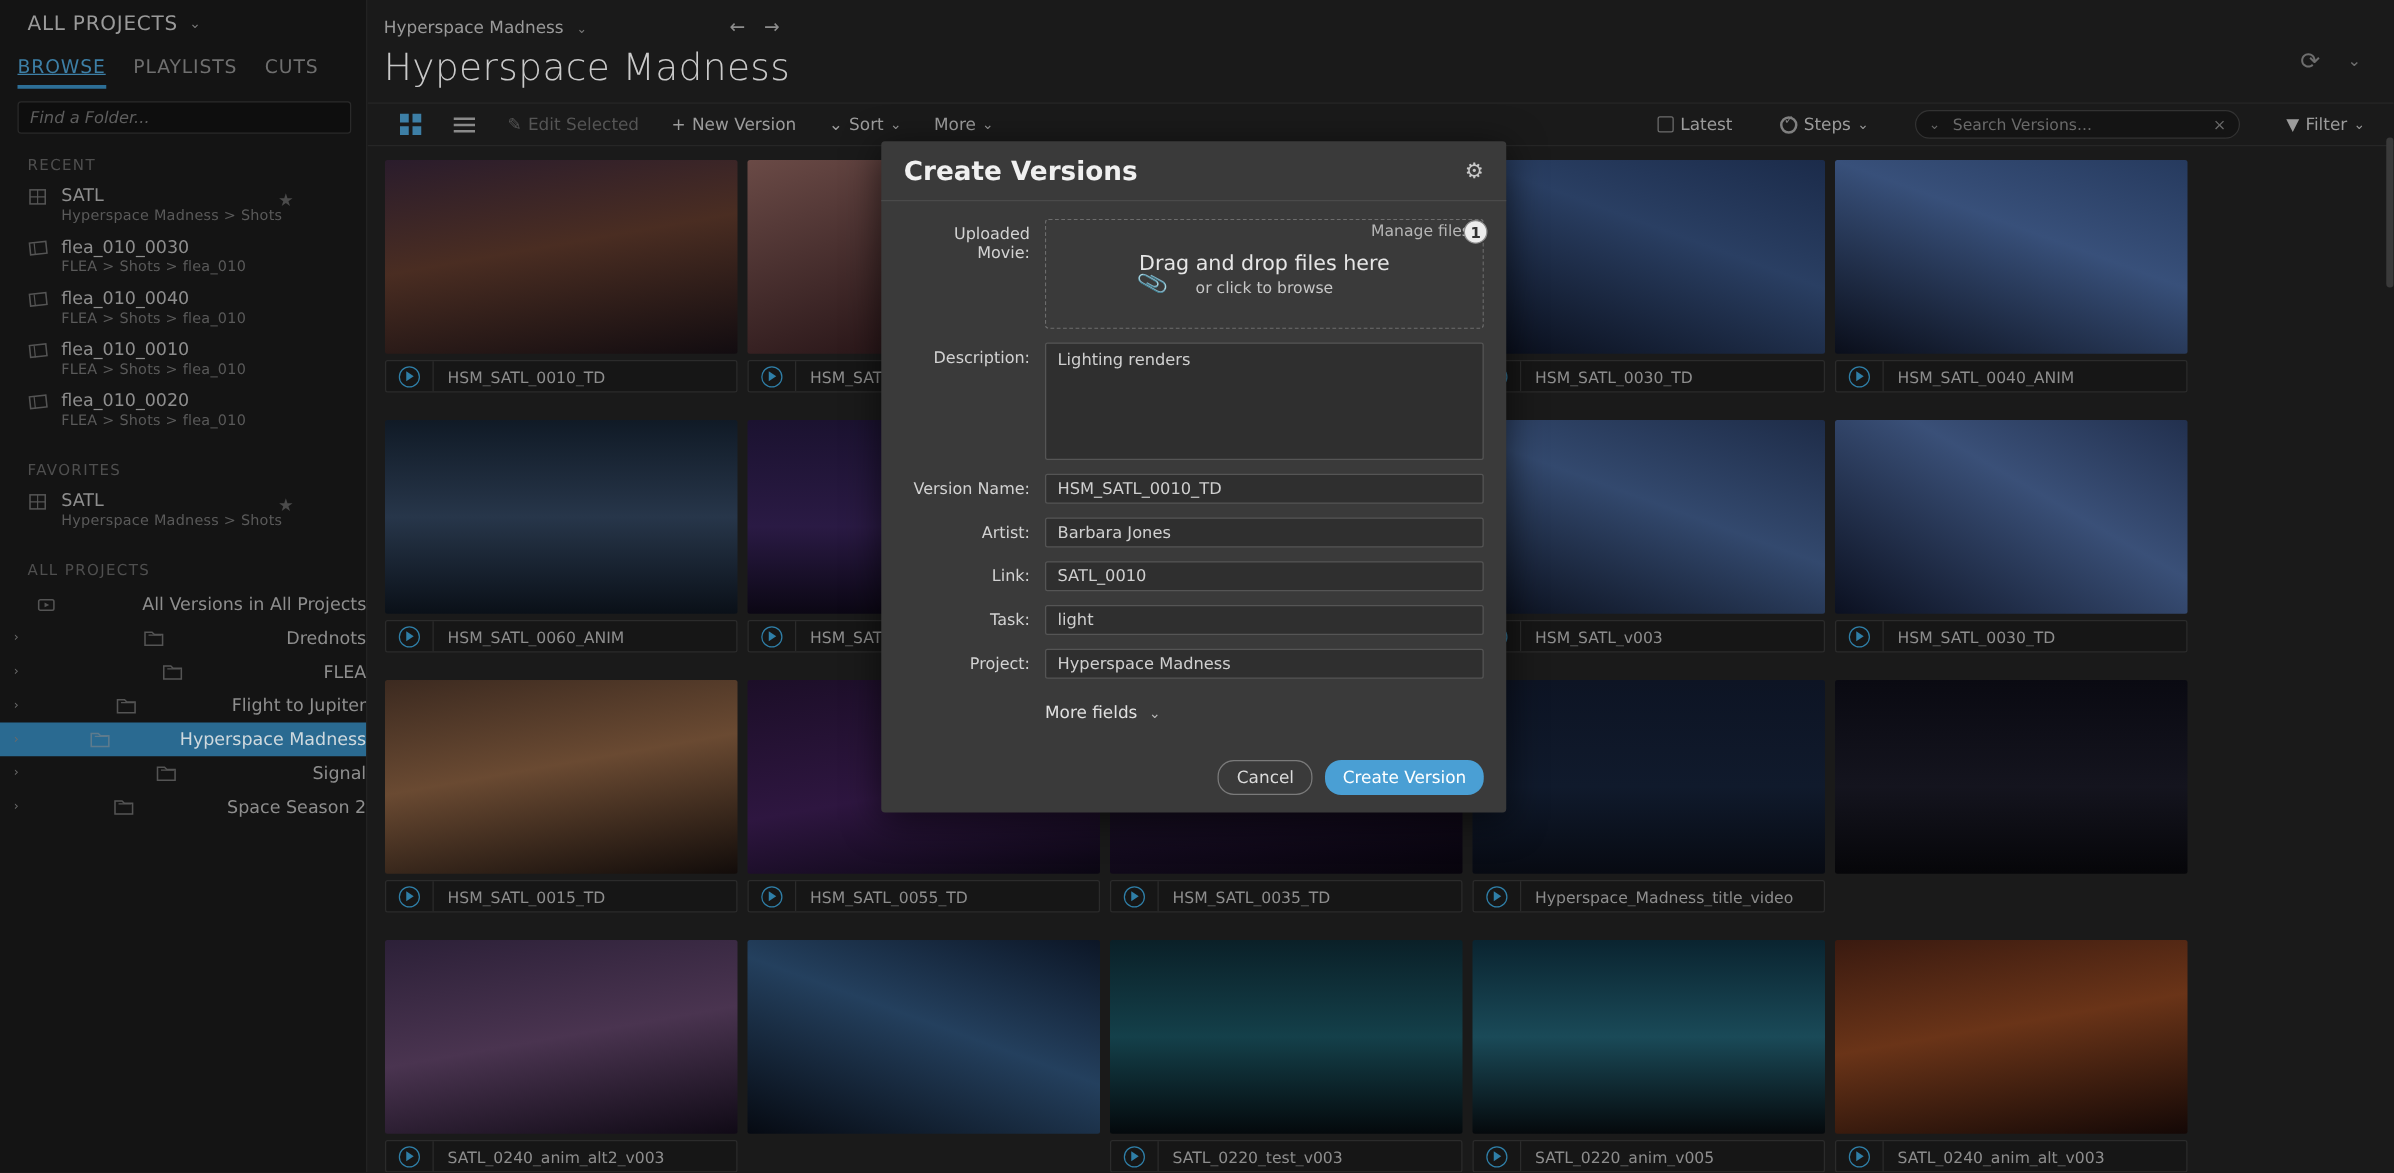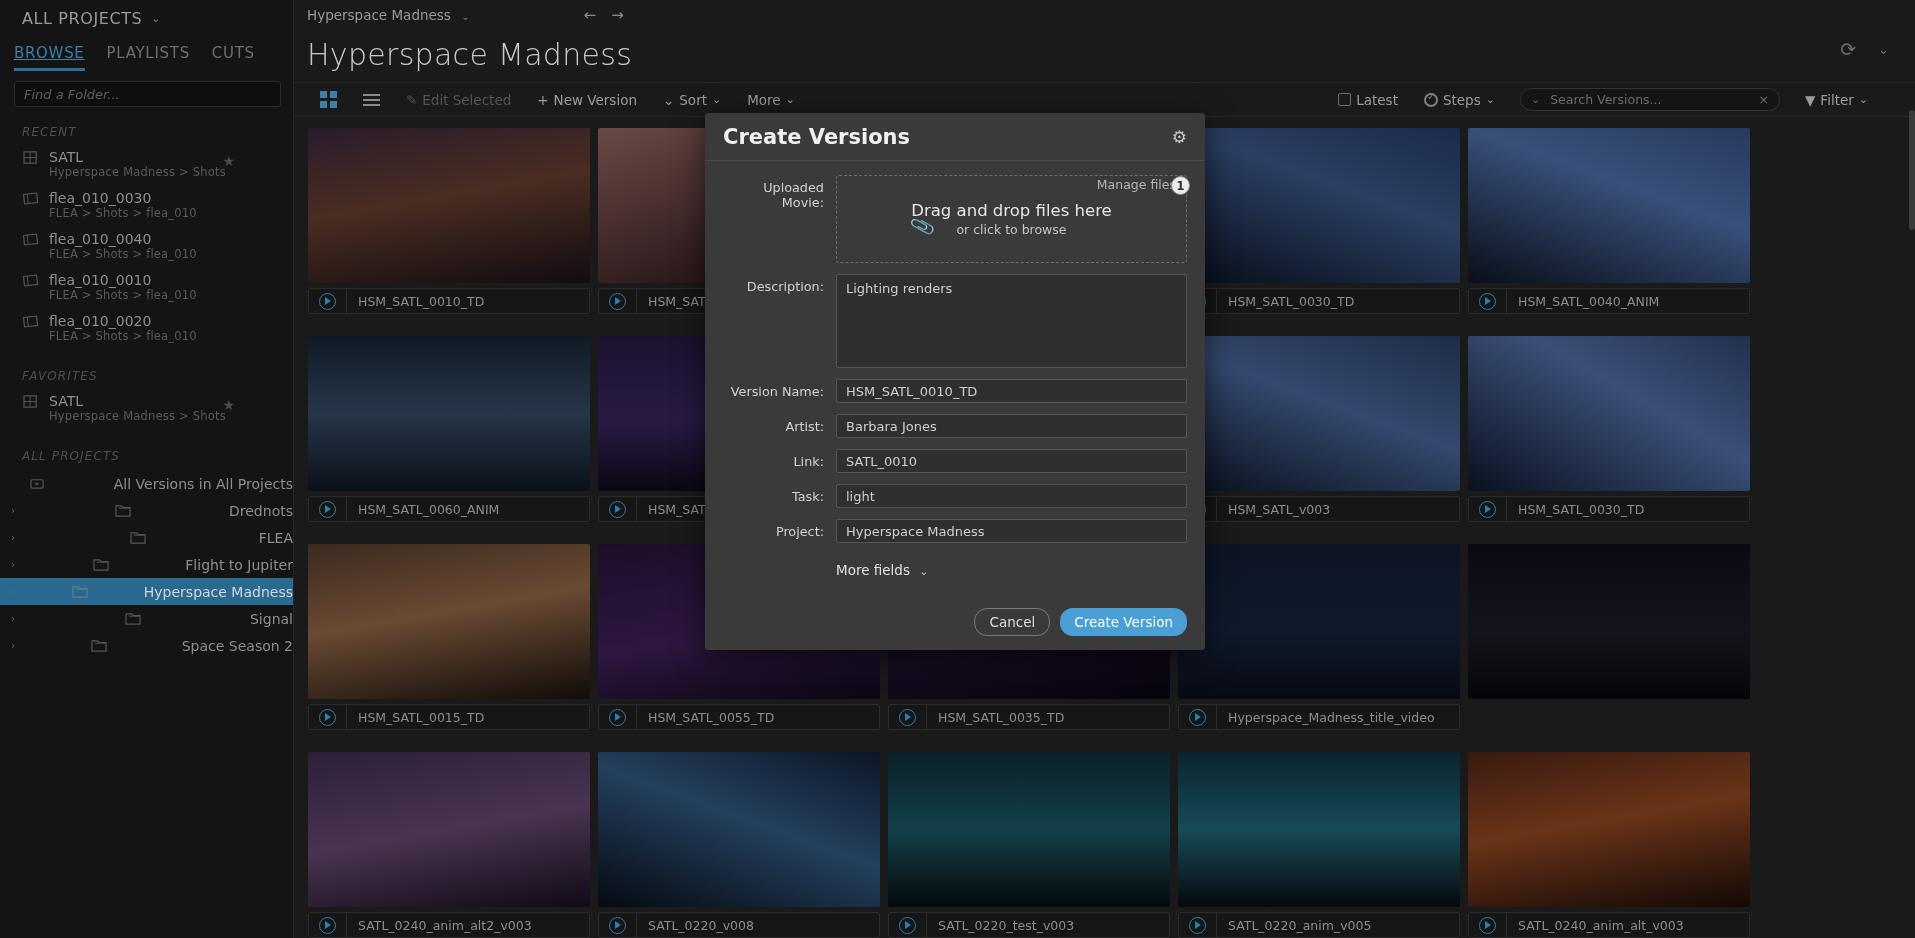--- a/index.html
+++ b/index.html
@@ -28,56 +28,55 @@
   .tab.active { color: #3d7fa6; border-bottom-color: #2d6f97; text-decoration: underline; }
   .folder-search-wrap { padding: 10px 14px 0 14px; }
   .folder-search {
     width: 267px; height: 26px; background: #0e0e0e; border: 1px solid #2a2a2a;
     border-radius: 3px; font-size: 13px; font-style: italic; color: #5e5e5e;
     padding: 0 9px; display: flex; align-items: center;
   }
   .sec-label {
     font-size: 12px; color: #4f4f4f; letter-spacing: 1.1px;
     padding: 18px 0 7px 22px;
-    font-style: italic;
   }
   .recent-item { position: relative; padding: 3px 0 4px 22px; height: 41px; }
   .recent-item .ri-top { display: flex; align-items: center; gap: 8px; }
   .recent-item .ri-name { font-size: 14px; color: #8e8e8e; }
   .recent-item .ri-path { font-size: 11.5px; color: #5a5a5a; padding-left: 27px; margin-top: 0px; letter-spacing: .2px; }
   .star { position: absolute; right: 58px; top: 7px; color: #4a4a4a; font-size: 14px; }
   .proj-item {
     height: 27px; display: flex; align-items: center; gap: 7px;
     padding-left: 8px; font-size: 14px; color: #8e8e8e; justify-content: space-between;
   }
   .proj-item.indent { padding-left: 28px; }
   .proj-item.selected { background: #2a6a91; color: #cfd9de; }
   .proj-item .exp { width: 10px; font-size: 10px; color: #6a6a6a; text-align: center; }
   .ico { display: inline-block; width: 19px; height: 15px; flex: 0 0 19px; opacity: .55; }
 
   
   .main { flex: 1; position: relative; background: #1a1a1a; overflow: hidden; }
-  .crumbbar { height: 30px; display: flex; align-items: center; padding-left: 13px; gap: 14px; }
+  .crumbbar { height: 30px; display: flex; align-items: flex-end; padding-left: 13px; gap: 14px; }
   .crumb { font-size: 13.5px; color: #9a9a9a; }
   .crumb .caret { font-size: 10px; color: #7a7a7a; margin-left: 6px; }
   .navarrows { display: flex; gap: 15px; margin-left: 100px; color: #8d8d8d; font-size: 15px; }
   .page-title { font-size: 30px; color: #c9c9c9; font-weight: 300; padding: 4px 0 0 310px; margin-left: -297px; letter-spacing: .3px; }
   .title-row { display: flex; align-items: center; height: 44px; }
   .sync { position: absolute; right: 26px; top: 38px; display: flex; align-items: center; gap: 22px; color: #6e6e6e; }
   .toolbar {
     height: 35px; border-top: 1px solid #262626; border-bottom: 1px solid #262626;
     margin-top: 8px; display: flex; align-items: center; padding-left: 13px; gap: 0;
   }
   .tb-btn { font-size: 13.5px; color: #9c9c9c; padding: 0 13px; display: flex; align-items: center; gap: 5px; height: 34px; }
   .tb-btn.dim { color: #555; }
   .viewicon { width: 17px; height: 17px; display: grid; grid-template-columns: 1fr 1fr; grid-gap: 3px; }
   .viewicon i { background: #3d7fa6; display: block; }
   .listicon { display: flex; flex-direction: column; gap: 3px; width: 17px; }
   .listicon i { height: 2px; background: #8a8a8a; display: block; }
-  .tb-right { margin-left: auto; display: flex; align-items: center; gap: 0; padding-right: 34px; }
+  .tb-right { margin-left: auto; display: flex; align-items: center; gap: 12px; padding-right: 10px; }
   .chk { width: 13px; height: 13px; border: 1px solid #6d6d6d; border-radius: 2px; display: inline-block; }
   .searchbox {
     width: 260px; height: 23px; border: 1px solid #323232; border-radius: 12px;
     background: #141414; display: flex; align-items: center; padding: 0 10px; gap: 10px;
     font-size: 12.5px; color: #6a6a6a; margin: 0 12px;
   }
   .steps-ico { width: 14px; height: 14px; border-radius: 50%; border: 2px solid #7f7f7f; display:inline-block; position: relative; }
   .steps-ico:after { content:"✓"; position:absolute; left:1px; top:-4px; font-size:10px; color:#7f7f7f; }
 
   
@@ -493,26 +492,20 @@
           <div class="thumb" style="background:linear-gradient(170deg,#2c2038 0%,#4a3450 50%,#100a16 100%)"></div>
           <div class="cap">
             <div class="playb">
               <span class="play-ic"></span>
             </div>
             <div class="cap-label">SATL_0240_anim_alt2_v003</div>
           </div>
         </div>
         <div class="card">
           <div class="thumb" style="background:linear-gradient(200deg,#0c1626 0%,#24405e 45%,#060a12 100%)"></div>
-          <div class="cap">
-            <div class="playb">
-              <span class="play-ic"></span>
-            </div>
-            <div class="cap-label">SATL_0220_v008</div>
-          </div>
         </div>
         <div class="card">
           <div class="thumb" style="background:linear-gradient(180deg,#0a2028 0%,#14404a 50%,#04090c 100%)"></div>
           <div class="cap">
             <div class="playb">
               <span class="play-ic"></span>
             </div>
             <div class="cap-label">SATL_0220_test_v003</div>
           </div>
         </div>

